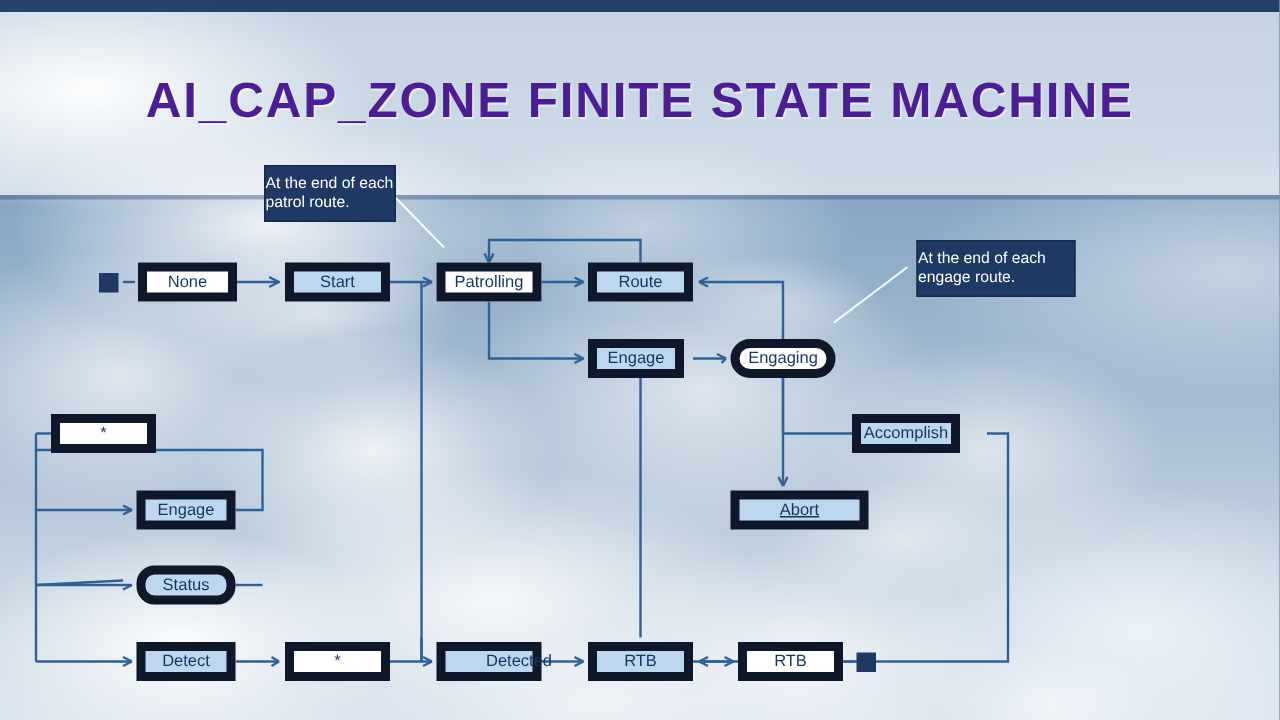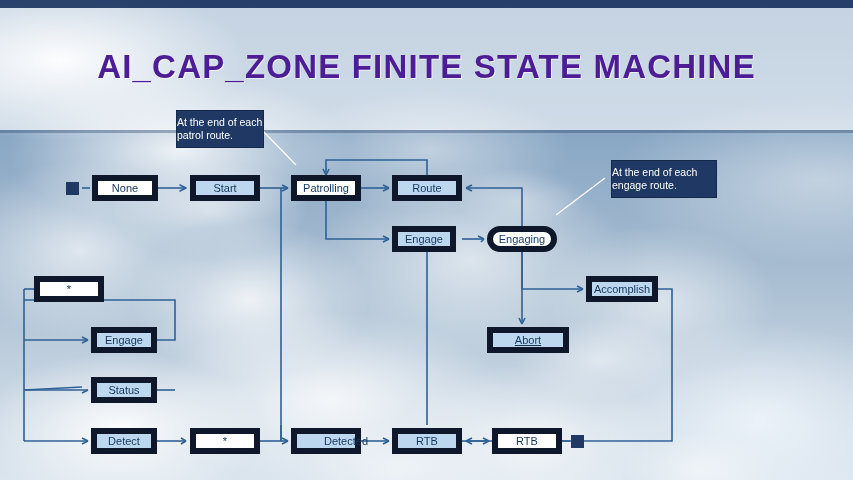--- a/index.html
+++ b/index.html
@@ -152,33 +152,33 @@
     </div>
   <div class="node fill" style="left:392px;top:175px;width:70px;height:26px;">
       <span>Route</span>
     </div>
   <div class="node fill" style="left:392px;top:226px;width:64px;height:26px;">
       <span>Engage</span>
     </div>
   <div class="node white" style="left:487px;top:226px;width:70px;height:26px;border-radius:13px;">
       <span>Engaging</span>
     </div>
-  <div class="node fill" style="left:586px;top:276px;width:72px;height:26px;">
+  <div class="node fill" style="left:568px;top:276px;width:72px;height:26px;">
       <span>Accomplish</span>
     </div>
-  <div class="node fill" style="left:487px;top:327px;width:82px;height:26px;text-decoration:underline;">
+  <div class="node fill" style="left:487px;top:327px;width:92px;height:26px;text-decoration:underline;">
       <span>Abort</span>
     </div>
   <div class="node white" style="left:34px;top:276px;width:70px;height:26px;">
       <span>*</span>
     </div>
   <div class="node fill" style="left:91px;top:327px;width:66px;height:26px;">
       <span>Engage</span>
     </div>
-  <div class="node fill" style="left:91px;top:377px;width:66px;height:26px;">
+  <div class="node fill" style="left:91px;top:377px;width:66px;height:26px;border-radius:12px;">
       <span>Status</span>
     </div>
   <div class="node fill" style="left:91px;top:428px;width:66px;height:26px;">
       <span>Detect</span>
     </div>
   <div class="node white" style="left:190px;top:428px;width:70px;height:26px;">
       <span>*</span>
     </div>
   <div class="node fill" style="left:291px;top:428px;width:70px;height:26px;padding-left:40px;">
       <span>Detected</span>

